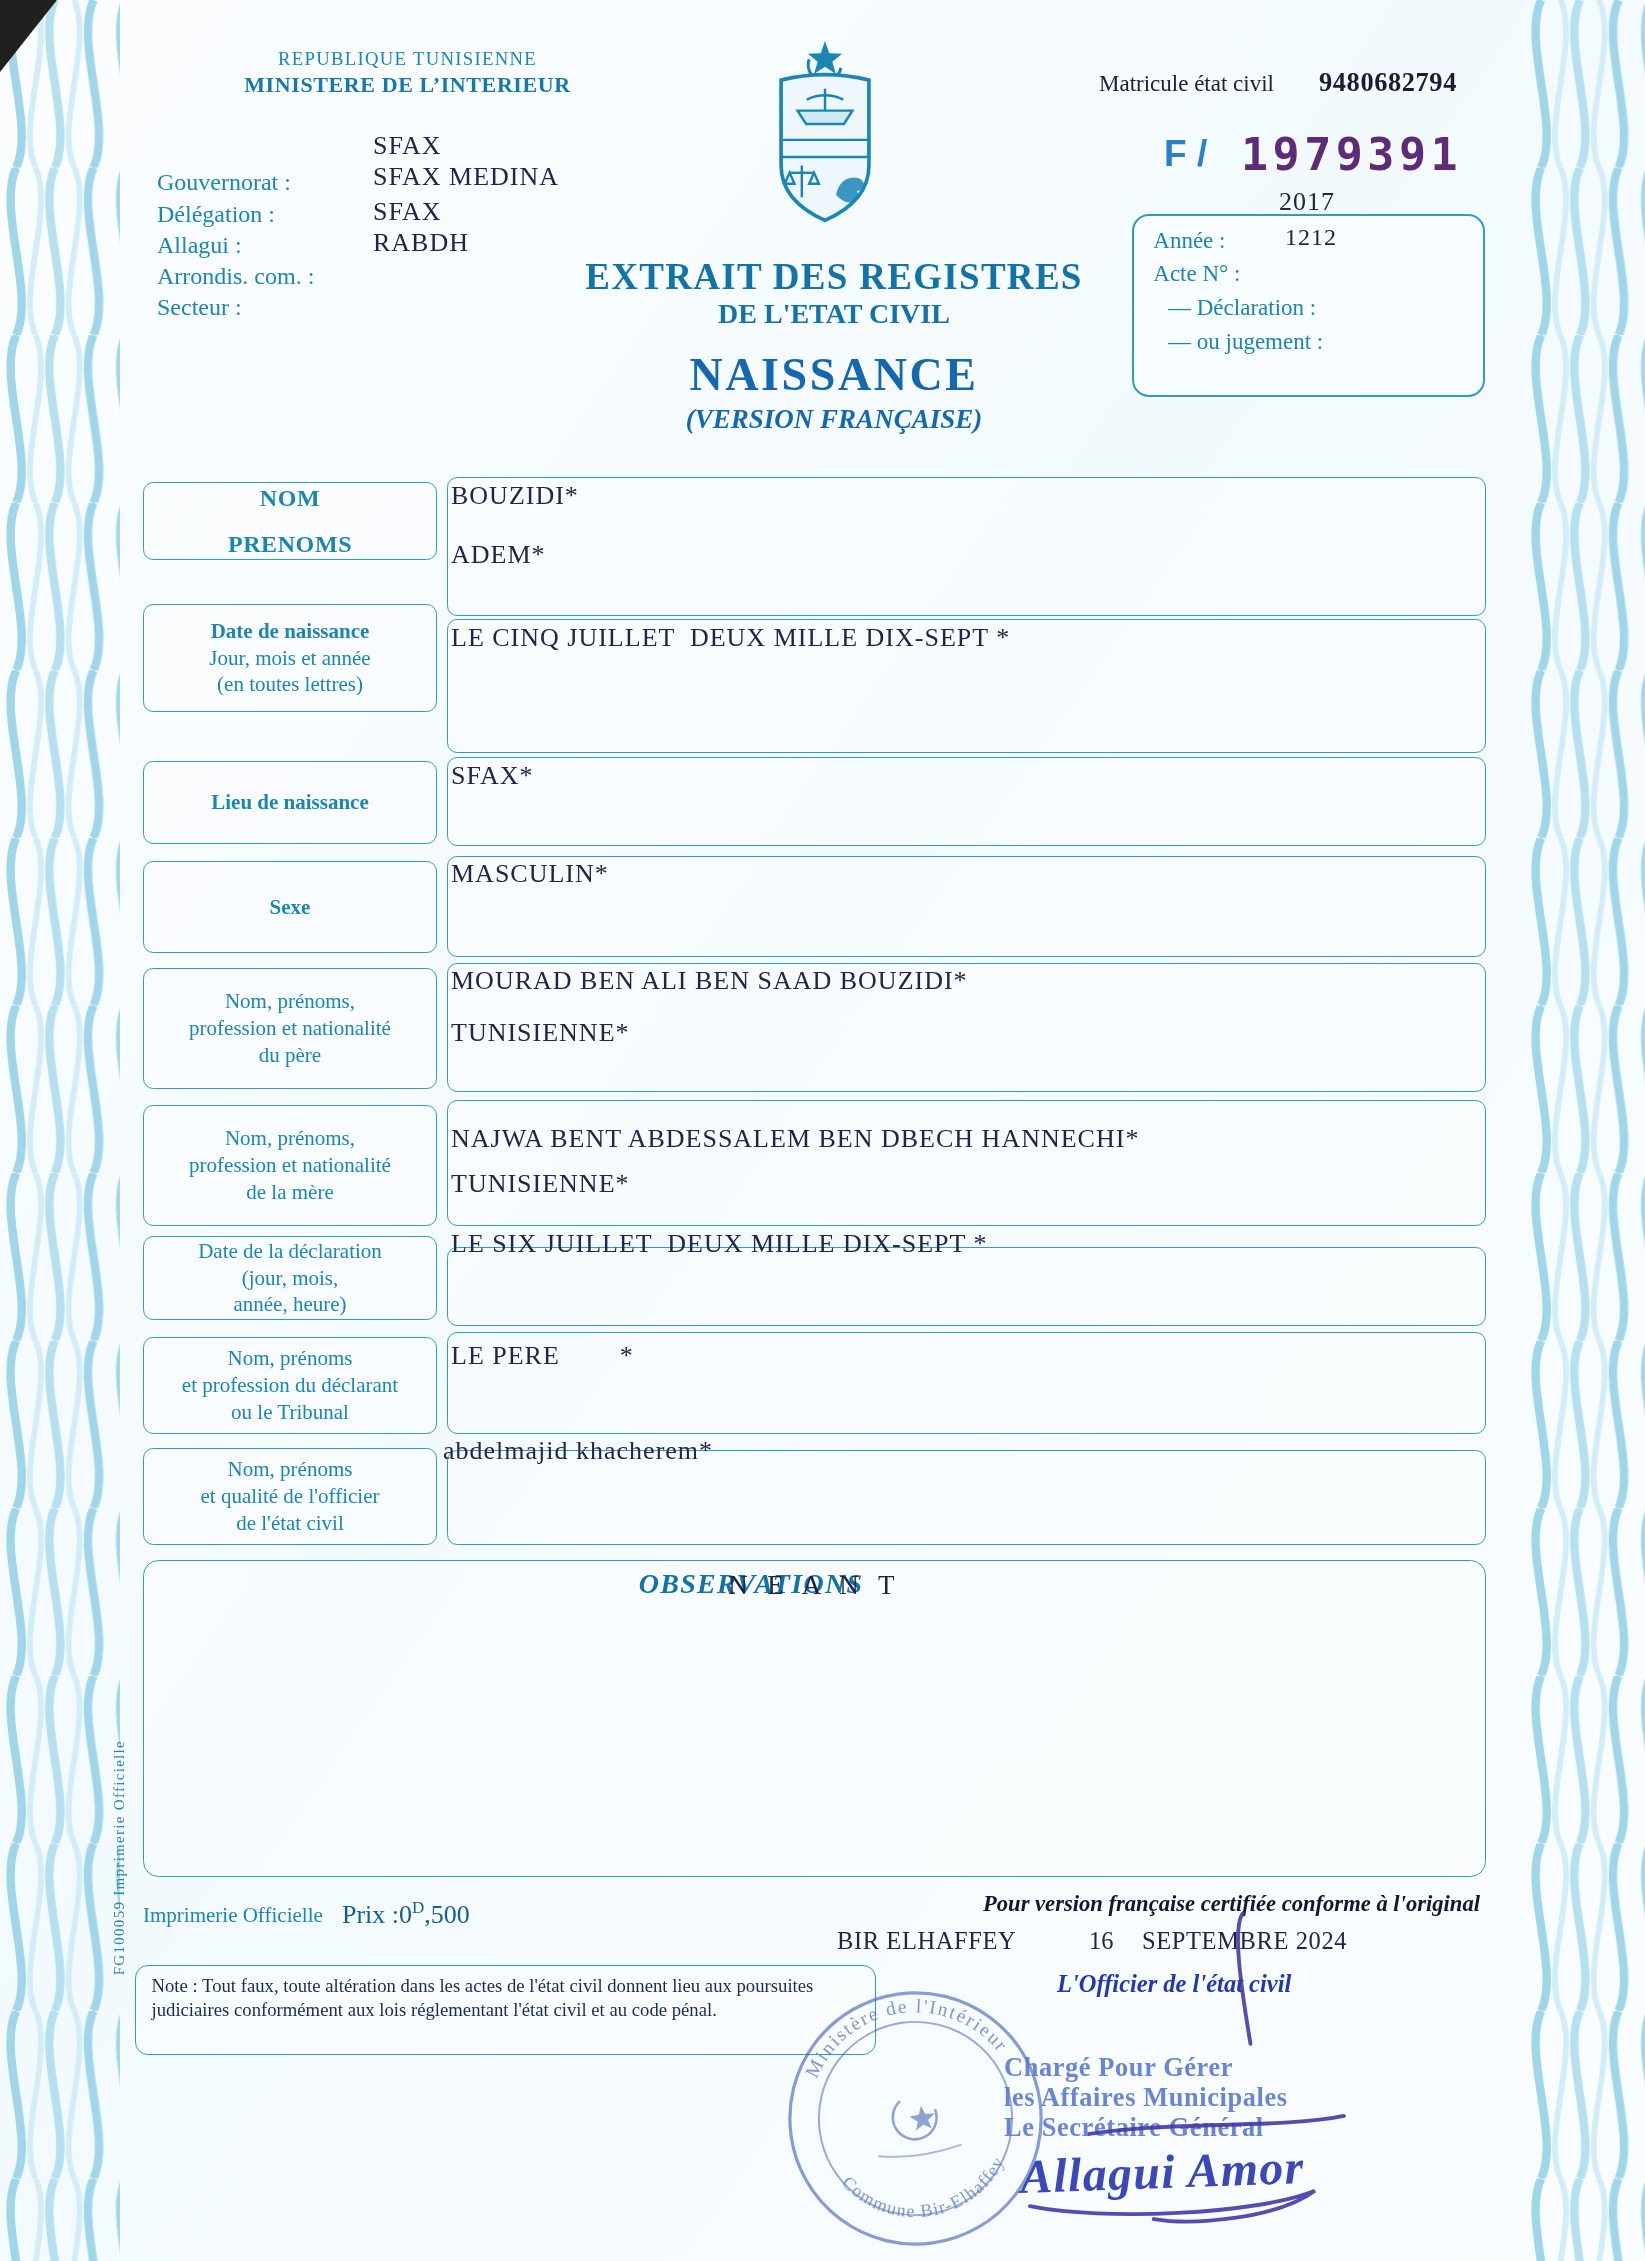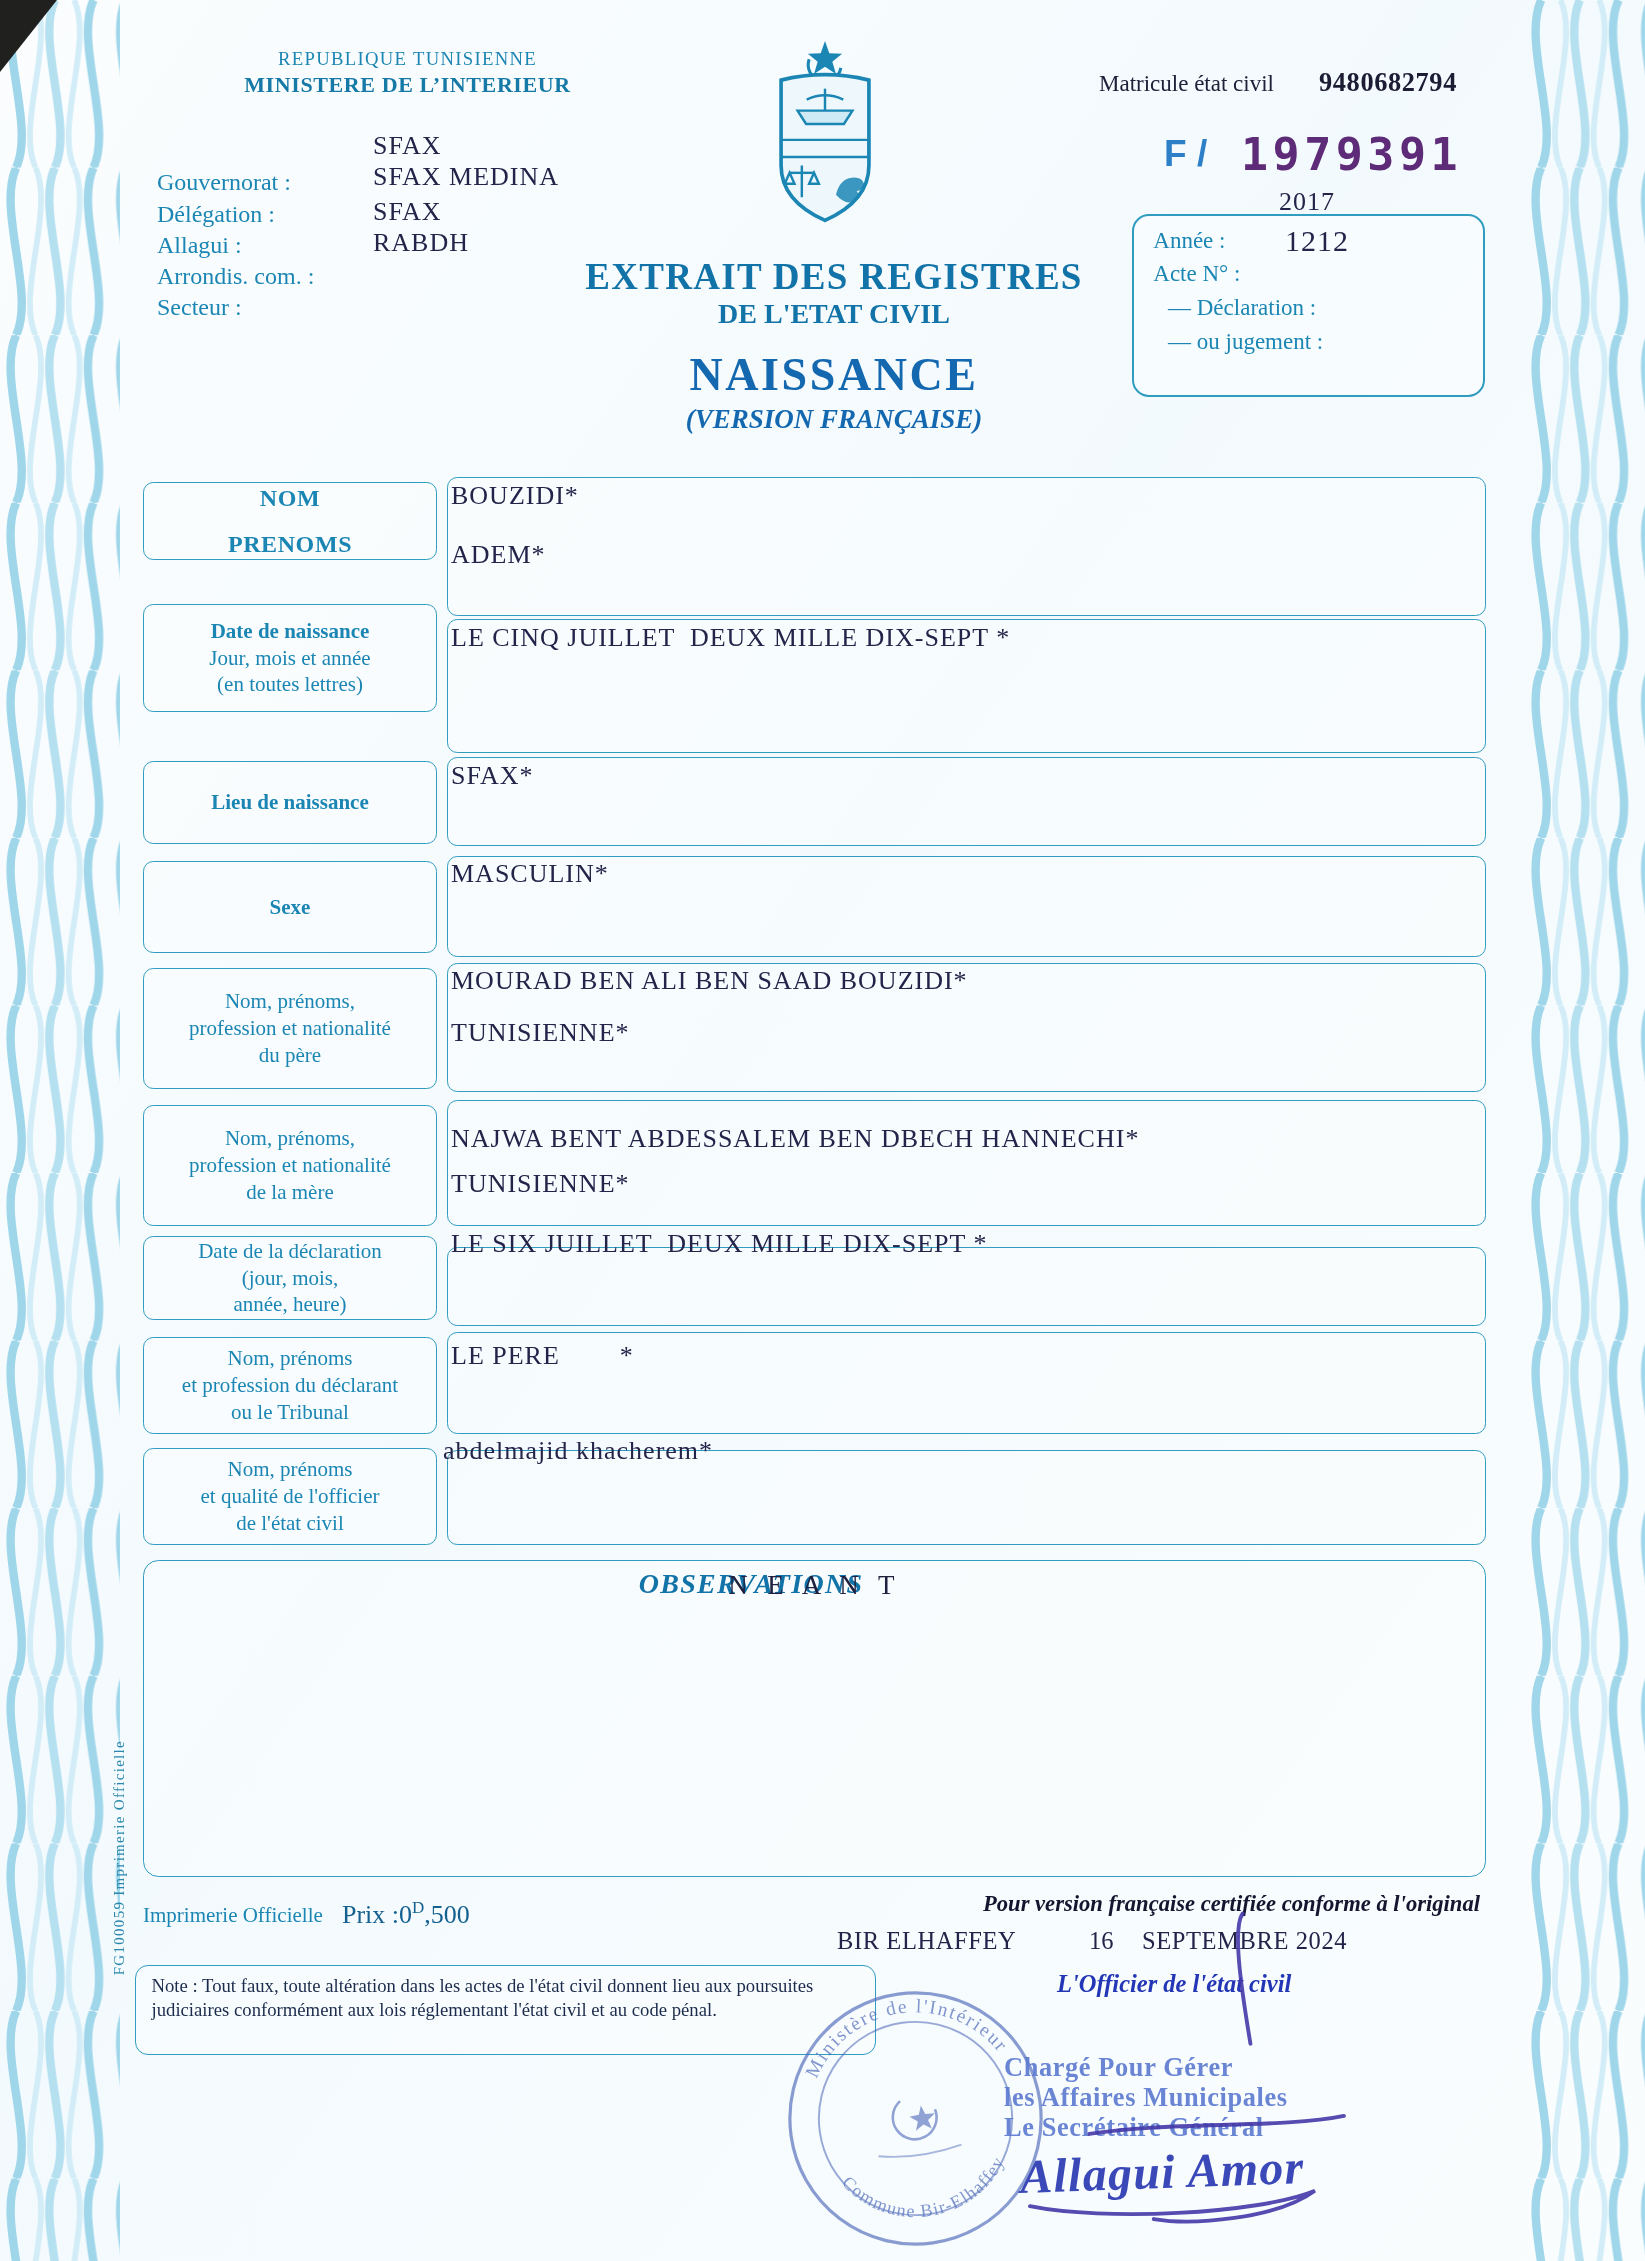--- a/index.html
+++ b/index.html
@@ -28,21 +28,21 @@
   .matricule-label { left:1099px; top:71px; font-size:23px; color:#20203a; }
   .matricule-value { left:1319px; top:67px; font-size:26.4px; font-weight:bold; color:#1c1c34; letter-spacing:0.6px; }
   .serial-prefix { left:1164px; top:133px; font-family:"Liberation Sans",sans-serif;
     font-weight:bold; font-size:37px; color:#2d7fc7; }
   .serial-number { left:1241px; top:128px; font-family:"DejaVu Sans Mono",monospace;
     font-weight:bold; font-size:45px; color:#5e2b78; letter-spacing:4.5px; }
   .acte-year { left:1279px; top:187px; font-size:26px; color:#24244a; }
   .acte-box { left:1132px; top:214px; width:353px; height:183px;
     border:2.6px solid #2f9cc0; border-radius:17px; background:rgba(255,255,255,.35); }
   .acte-box span { position:absolute; color:#1b86b4; font-size:23px; }
-  .acte-value { left:1285px; top:224px; font-size:30px; color:#24244a; }
+  .acte-value { left:1285px; top:224px; font-size:24px; color:#24244a; }
   
   .t1 { left:447px; top:255px; width:774px; text-align:center; color:#1273a8;
     font-size:37px; font-weight:bold; letter-spacing:1.3px; }
   .t2 { left:447px; top:298px; width:774px; text-align:center; color:#1273a8;
     font-size:28px; font-weight:bold; }
   .t3 { left:447px; top:348px; width:774px; text-align:center; color:#1468b0;
     font-size:46px; font-weight:bold; letter-spacing:2.6px; }
   .t4 { left:447px; top:404px; width:774px; text-align:center; color:#1468b0;
     font-size:27px; font-weight:bold; font-style:italic; }
   

